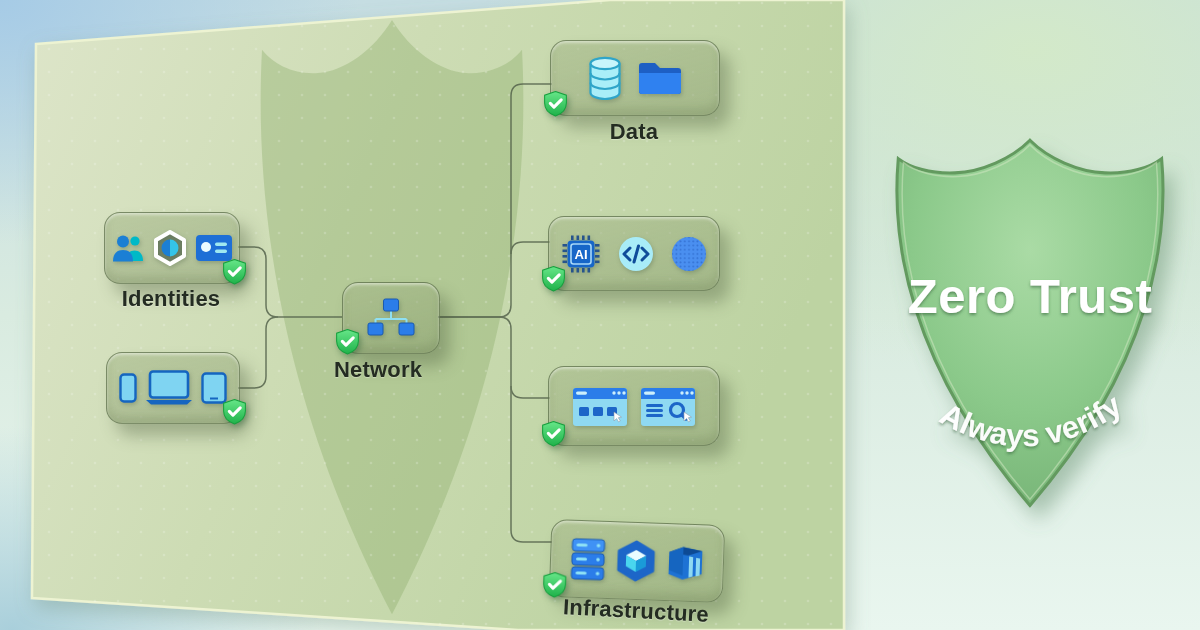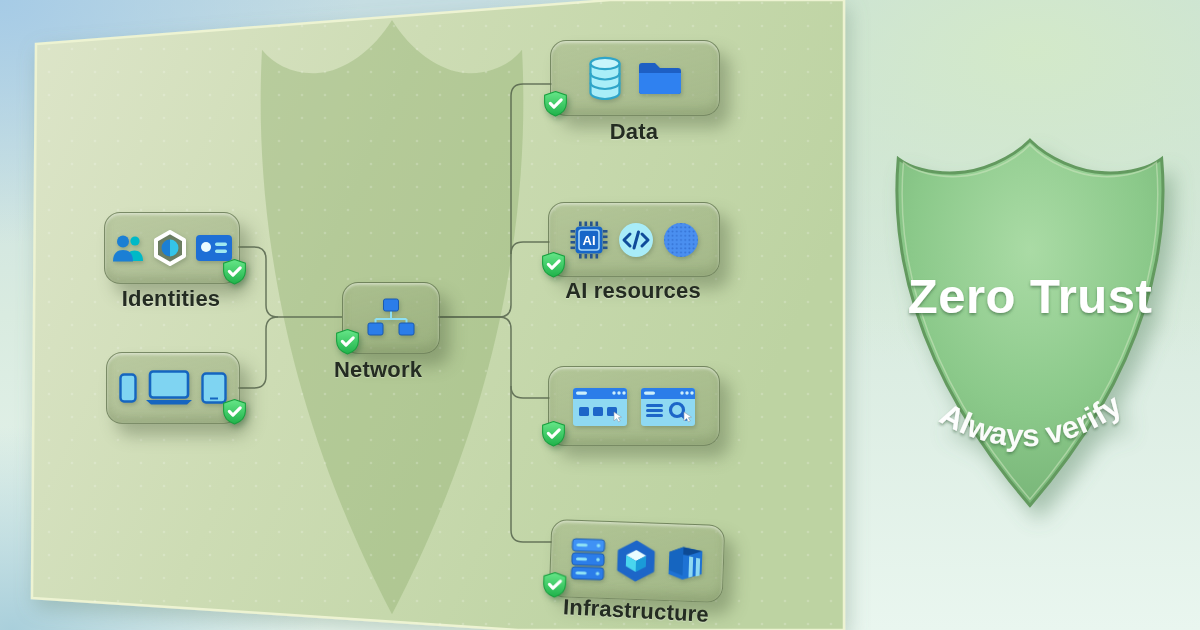--- a/index.html
+++ b/index.html
@@ -176,21 +176,21 @@
     </svg>
     <span class="badge bl">
       <svg width="27" height="29" viewBox="0 0 26 28">
         <path d="M13,1.5 L23.5,5 v7.5 c0,6.5 -4.5,10.5 -10.5,12.5 C7,23 2.5,19 2.5,12.5 V5 Z" fill="url(#badgeGreen)" stroke="#17a03e" stroke-width="1"></path>
         <path d="M8,13 l3.5,3.5 L18.5,9.5" fill="none" stroke="#ffffff" stroke-width="3" stroke-linecap="round" stroke-linejoin="round"></path>
       </svg>
     </span>
   </div>
   <div class="nlabel" style="left:554px;top:119px">Data</div>
 
-  <div class="card" style="left:548px;top:202px;width:170px;height:73px;gap:9px">
+  <div class="card" style="left:548px;top:216px;width:170px;height:73px;gap:17px">
     <svg class="ic" width="40" height="40" viewBox="0 0 40 40">
       <g fill="#27548c">
         <rect x="10" y="1.5" width="2.6" height="4.5"></rect>
           <rect x="15.5" y="1.5" width="2.6" height="4.5"></rect>
           <rect x="21" y="1.5" width="2.6" height="4.5"></rect>
           <rect x="26.5" y="1.5" width="2.6" height="4.5"></rect>
         <rect x="10" y="34" width="2.6" height="4.5"></rect>
           <rect x="15.5" y="34" width="2.6" height="4.5"></rect>
           <rect x="21" y="34" width="2.6" height="4.5"></rect>
           <rect x="26.5" y="34" width="2.6" height="4.5"></rect>
@@ -219,21 +219,20 @@
       <circle cx="18" cy="18" r="17" fill="#4a8ff0"></circle>
       <circle cx="18" cy="18" r="17" fill="url(#sphereDots)" opacity="0.7"></circle>
     </svg>
     <span class="badge bl">
       <svg width="27" height="29" viewBox="0 0 26 28">
         <path d="M13,1.5 L23.5,5 v7.5 c0,6.5 -4.5,10.5 -10.5,12.5 C7,23 2.5,19 2.5,12.5 V5 Z" fill="url(#badgeGreen)" stroke="#17a03e" stroke-width="1"></path>
         <path d="M8,13 l3.5,3.5 L18.5,9.5" fill="none" stroke="#ffffff" stroke-width="3" stroke-linecap="round" stroke-linejoin="round"></path>
       </svg>
     </span>
   </div>
-  <div class="nlabel" style="left:553px;top:278px">AI resources</div>
 
   <div class="card" style="left:548px;top:366px;width:170px;height:78px;gap:12px">
     <svg class="ic" width="56" height="42" viewBox="0 0 56 42">
       <rect x="1" y="3" width="54" height="38" rx="3" fill="#8fd9f2"></rect>
       <path d="M1,6 a3,3 0 0 1 3,-3 h48 a3,3 0 0 1 3,3 v8 H1 z" fill="#2b7de9"></path>
       <rect x="4" y="6.5" width="11" height="3.2" rx="1.6" fill="#cdeffc"></rect>
       <circle cx="42" cy="8" r="1.7" fill="#cdeffc"></circle>
         <circle cx="47" cy="8" r="1.7" fill="#cdeffc"></circle>
         <circle cx="52" cy="8" r="1.7" fill="#cdeffc"></circle>
       <rect x="7" y="22" width="10" height="9" rx="1.5" fill="#1d66c8"></rect>

